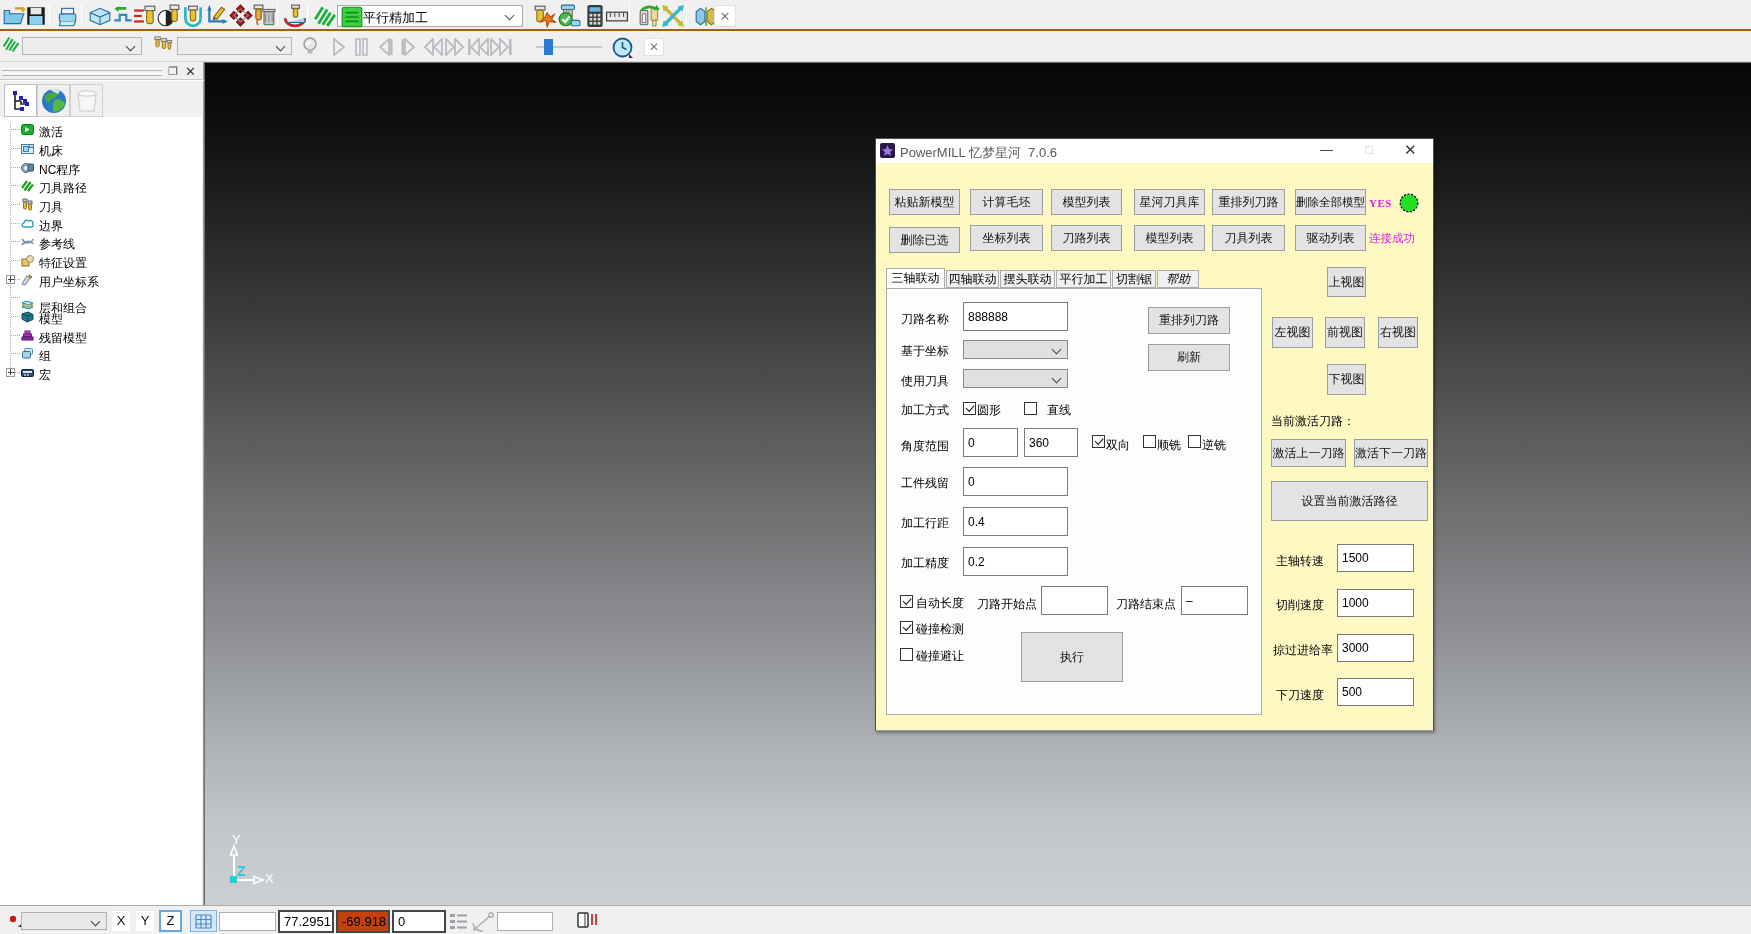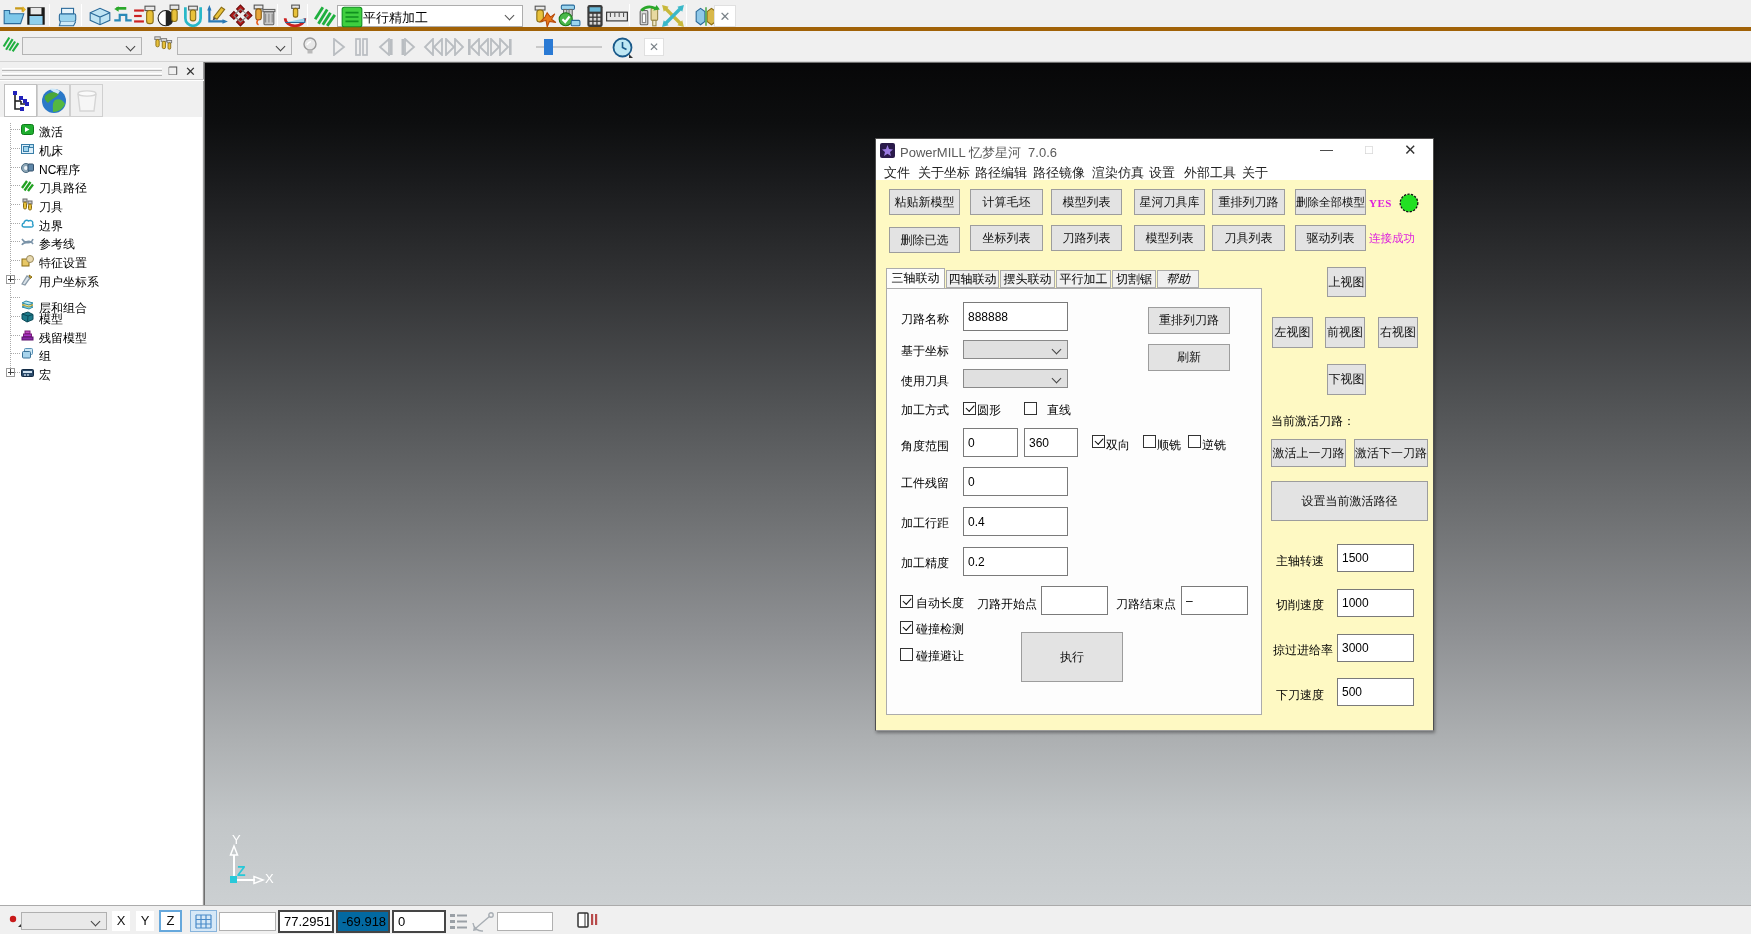--- a/index.html
+++ b/index.html
@@ -1,20 +1,20 @@
 <!DOCTYPE html>
 <html><head>
 <meta charset="utf-8">
 <style>
   * { margin:0; padding:0; box-sizing:border-box; }
   html,body { width:1751px; height:934px; overflow:hidden; }
   body { font-family:"Liberation Sans", sans-serif; background:#f0f0f0; position:relative; -webkit-font-smoothing:antialiased; }
   .abs { position:absolute; }
   
-  #tb1 { left:0; top:0; width:1751px; height:31px; background:#f0f0f0; border-bottom:4px solid #a16207; }
+  #tb1 { left:0; top:0; width:1751px; height:31px; background:#f0f0f0; border-bottom:2px solid #a16207; }
   #tb2 { left:0; top:32px; width:1751px; height:30px; background:#f0f0f0; border-bottom:1px solid #d4d4d4; }
   .tsep { position:absolute; top:4px; width:1px; height:22px; background:#b9b9b9; border-right:1px solid #fff; }
   .ticon { position:absolute; top:3px; width:24px; height:24px; }
   
   #lpanel { left:0; top:62px; width:204px; height:843px; background:#f0f0f0; border-right:1px solid #9a9a9a; }
   #tree { position:absolute; left:0; top:55px; width:202px; height:788px; background:#ffffff; }
   .trow { position:absolute; left:0; height:19px; width:202px; font-size:12px; color:#000; }
   .trow svg { position:absolute; left:21px; top:2px; }
   .trow .lbl { position:absolute; left:39px; top:3px; }
   
@@ -461,30 +461,20 @@
 <div id="dlg" class="abs">
   <div class="titlebar">
     <svg width="15" height="15" style="position:absolute;left:4px;top:4px" viewBox="0 0 15 15">
       <rect width="15" height="15" rx="2" fill="#2a1a4a"></rect>
       <polygon points="7.5,2 9,6 13,6.5 10,9 11,13 7.5,10.8 4,13 5,9 2,6.5 6,6" fill="#9a7ae0"></polygon>
     </svg>
     <span class="title">PowerMILL 忆梦星河&nbsp; 7.0.6</span>
     <span class="wbtn" style="left:444px;top:3px;">—</span>
     <span class="wbtn" style="left:489px;top:3px;color:#c9c9c9;">□</span>
     <span class="wbtn" style="left:528px;top:2px;font-size:15px;">✕</span>
-  </div>
-  <div class="menubar">
-    <span style="left:8px;">文件</span>
-    <span style="left:42px;">关于坐标</span>
-    <span style="left:99px;">路径编辑</span>
-    <span style="left:157px;">路径镜像</span>
-    <span style="left:216px;">渲染仿真</span>
-    <span style="left:273px;">设置</span>
-    <span style="left:308px;">外部工具</span>
-    <span style="left:366px;">关于</span>
   </div>
 
   <div class="btn" style="left:13px;top:50px;width:71px;height:26px;">粘贴新模型</div>
   <div class="btn" style="left:94px;top:50px;width:73px;height:26px;">计算毛坯</div>
   <div class="btn" style="left:175px;top:50px;width:71px;height:26px;">模型列表</div>
   <div class="btn" style="left:258px;top:50px;width:71px;height:26px;">星河刀具库</div>
   <div class="btn" style="left:336px;top:50px;width:73px;height:26px;">重排列刀路</div>
   <div class="btn" style="left:419px;top:50px;width:71px;height:26px;font-size:11.5px;">删除全部模型</div>
   <div class="mag" style="left:493px;top:58px;font-family:'Liberation Serif',serif;font-weight:bold;font-size:11px;letter-spacing:0.5px;">YES</div>
   <svg width="22" height="22" style="position:absolute;left:522px;top:53px;">
@@ -577,21 +567,21 @@
 <div style="position:absolute;left:159px;top:4px;width:23px;height:22px;background:#fff;border:2px solid #66a8dc;font-size:13px;color:#111;text-align:center;line-height:18px;">Z</div>
 <div style="position:absolute;left:190px;top:4px;width:27px;height:22px;background:#d6e8f7;border:1px solid #88b4dc;">
       <svg width="17" height="15" style="position:absolute;left:4px;top:3px" viewBox="0 0 17 15">
         <g stroke="#4a8ac8" stroke-width="1.2" fill="none">
           <path d="M1 1 L16 1 M1 5.5 L16 5.5 M1 10 L16 10 M1 14 L16 14 M1 1 L1 14 M6 1 L6 14 M11 1 L11 14 M16 1 L16 14"></path>
         </g>
       </svg>
     </div>
 <div style="position:absolute;left:219px;top:6px;width:57px;height:19px;background:#fff;border:1px solid #b0b0b0;"></div>
 <div style="position:absolute;left:278px;top:4px;width:56px;height:23px;background:#fff;border:2px solid #454545;font-size:13px;color:#000;line-height:19px;padding-left:4px;">77.2951</div>
-<div style="position:absolute;left:336px;top:4px;width:54px;height:23px;background:#0369a1;border:2px solid #454545;font-size:13px;color:#000;line-height:19px;padding-left:4px;">-69.918</div>
+<div style="position:absolute;left:336px;top:4px;width:54px;height:23px;background:#c2410c;border:2px solid #454545;font-size:13px;color:#000;line-height:19px;padding-left:4px;">-69.918</div>
 <div style="position:absolute;left:392px;top:4px;width:54px;height:23px;background:#fff;border:2px solid #454545;font-size:13px;color:#000;line-height:19px;padding-left:4px;">0</div>
 <svg style="position:absolute;left:450px;top:7px" width="18" height="17" viewBox="0 0 18 17">
       <g fill="#9aa0a6">
         <rect x="0" y="1" width="5" height="3"></rect>
         <rect x="7" y="1.5" width="10" height="2"></rect>
         <rect x="0" y="7" width="5" height="3"></rect>
         <rect x="7" y="7.5" width="10" height="2"></rect>
         <rect x="0" y="13" width="5" height="3"></rect>
         <rect x="7" y="13.5" width="10" height="2"></rect>
       </g>

